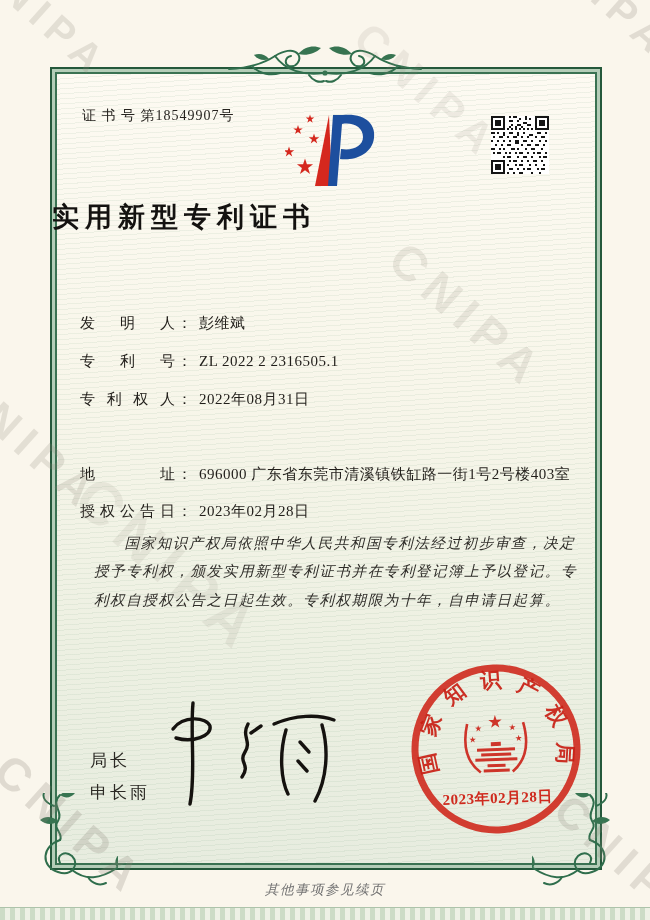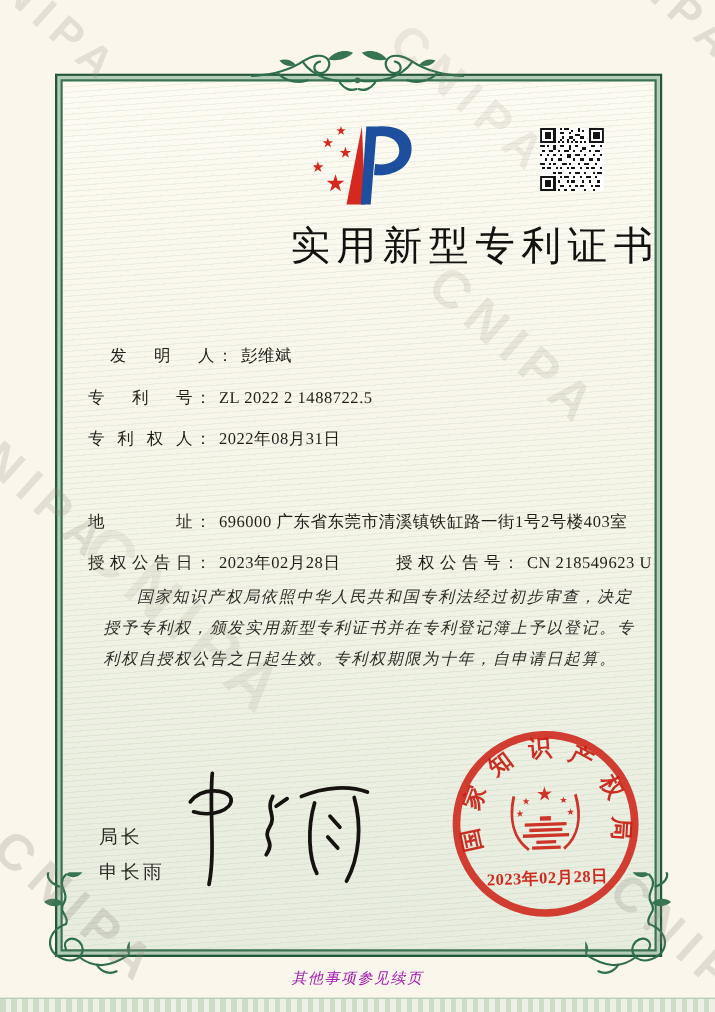--- a/index.html
+++ b/index.html
@@ -35,49 +35,49 @@
   }
   .ornament{position:absolute;z-index:2;pointer-events:none;}
   .orn-top{left:225px;top:42px;width:200px;height:50px;}
   .orn-bl{left:34px;top:793px;width:84px;height:96px;}
   .orn-br{left:532px;top:793px;width:84px;height:96px;transform:scaleX(-1);}
   
   .cert-no{position:absolute;left:30px;top:38px;font-size:14px;color:#26231f;letter-spacing:1px;}
   .logo{position:absolute;left:233px;top:41px;width:100px;height:85px;}
   .qr{position:absolute;left:439px;top:47px;width:58px;height:58px;}
   .title{
-    position:absolute;left:0;right:0;top:130px;text-align:right;
-    font-size:36px;font-weight:normal;letter-spacing:6px;color:#141210;
+    position:absolute;left:0;right:0;top:130px;text-align:left;
+    font-size:27px;font-weight:bold;letter-spacing:6px;color:#141210;
   }
   .frow{position:absolute;left:28px;right:20px;font-size:15px;color:#211e1a;white-space:nowrap;}
   .flabel{display:inline-block;width:95px;text-align:justify;text-align-last:justify;vertical-align:top;}
   .fcolon{display:inline-block;margin:0 7px 0 2px;}
   .fval{letter-spacing:.5px;}
-  .r1{top:193px;} .r2{top:245px;margin-left:20px;} .r3{top:283px;} .r4{top:321px;}
+  .r1{top:193px;} .r2{top:245px;} .r3{top:283px;} .r4{top:321px;}
   .r5{top:359px;} .r6{top:396px;} .r7{top:433px;}
   .pair2{position:absolute;left:280px;top:0;}
   .paras{position:absolute;left:42px;right:20px;top:460px;color:#2e2c28;}
   .paras p{
     margin:0;font-size:14.5px;line-height:1.95;text-indent:2.1em;
     font-style:italic;letter-spacing:1.6px;
   }
   .signer{position:absolute;left:38px;top:676px;font-size:17px;color:#2b2924;letter-spacing:3px;line-height:32px;}
   .sig{position:absolute;left:103px;top:628px;width:195px;height:112px;}
   
   .seal{position:absolute;left:356px;top:592px;width:176px;height:176px;transform:rotate(-2deg);}
   .seal svg{position:absolute;left:0;top:0;}
   .seal-date{
     position:absolute;left:0;right:0;top:128px;text-align:center;
     font-size:15px;font-weight:bold;color:#cf2a1e;letter-spacing:.5px;
     font-family:"Liberation Serif","DejaVu Serif",serif;
   }
   .page-no{position:absolute;left:0;right:0;top:772px;text-align:center;font-size:13px;color:#33302a;letter-spacing:1px;}
   .cont-note{
     position:absolute;z-index:3;left:0;right:0;top:881px;text-align:center;
-    font-size:13.5px;font-style:italic;color:#a21caf;letter-spacing:1.5px;
+    font-size:13.5px;font-style:italic;color:#737373;letter-spacing:1.5px;
   }
   .bottom-strip{
     position:absolute;z-index:0;left:0;bottom:0;width:650px;height:12px;
     background:repeating-linear-gradient(90deg,#ccdcc6 0 5px,#edf1e5 5px 10px);
     border-top:1px solid #adc4ab;
   }
   .g-stroke{stroke:#2f6e4c;stroke-width:2;fill:none;stroke-linecap:round;}
   .g-fill{fill:#377451;stroke:none;}
 </style>
 </head>
@@ -89,20 +89,21 @@
 <span class="wm wm4">CNIPA</span>
 <span class="wm wm5">CNIPA</span>
 <span class="wm wm6">CNIPA</span>
 <span class="wm wm7">CNIPA</span>
 <span class="wm wm8">CNIPA</span>
 
 <div class="bottom-strip"></div>
 
 <div class="panel">
 
+  <div class="cert-no">证 书 号 第18549907号</div>
 
   <svg class="logo" viewBox="0 0 100 85">
     <defs>
       <path id="st" d="M0,-1 L0.225,-0.31 L0.951,-0.309 L0.364,0.118 L0.588,0.809 L0,0.382 L-0.588,0.809 L-0.364,0.118 L-0.951,-0.309 L-0.225,-0.31 Z"></path>
     </defs>
     <polygon points="44,5 30,76 47,76" fill="#d5281e"></polygon>
     <path d="M48,5 L58,5 C80,3 91,14 89,28 C87,45 68,51 55,49 L56,39 C68,41 78,36 78,27 C78,17 68,12 57,14 L52,76 L43,76 Z" fill="#1d4f9e"></path>
     <g fill="#d5281e">
       <use href="#st" transform="translate(25,9) scale(4.5)"></use>
       <use href="#st" transform="translate(13,20) scale(5)"></use>
@@ -144,33 +145,30 @@
                M8,28h1v1h-1z M11,28h1v1h-1z M14,28h2v1h-2z M20,28h1v1h-1z M24,28h1v1h-1z"></path>
     </g>
   </svg>
 
   <div class="title">实用新型专利证书</div>
 
   <div class="frow r2">
     <span class="flabel">发明人</span><span class="fcolon">：</span><span class="fval">彭维斌</span>
   </div>
   <div class="frow r3">
-    <span class="flabel">专利号</span><span class="fcolon">：</span><span class="fval">ZL 2022 2 1488722.5</span>
+    <span class="flabel">专利号</span><span class="fcolon">：</span><span class="fval">ZL 2022 2 2316505.1</span>
   </div>
   <div class="frow r4">
     <span class="flabel">专利权人</span><span class="fcolon">：</span><span class="fval">2022年08月31日</span>
   </div>
   <div class="frow r6">
     <span class="flabel">地址</span><span class="fcolon">：</span><span class="fval">696000 广东省东莞市清溪镇铁缸路一街1号2号楼403室</span>
   </div>
   <div class="frow r7">
     <span class="flabel">授权公告日</span><span class="fcolon">：</span><span class="fval">2023年02月28日</span>
-    <span class="pair2">
-      <span class="flabel">授权公告号</span><span class="fcolon">：</span><span class="fval">CN 218549623 U</span>
-    </span>
   </div>
 
   <div class="paras">
     <p>国家知识产权局依照中华人民共和国专利法经过初步审查，决定授予专利权，颁发实用新型专利证书并在专利登记簿上予以登记。专利权自授权公告之日起生效。专利权期限为十年，自申请日起算。</p>
   </div>
 
   <div class="signer">
     <div>局长</div>
     <div>申长雨</div>
   </div>

